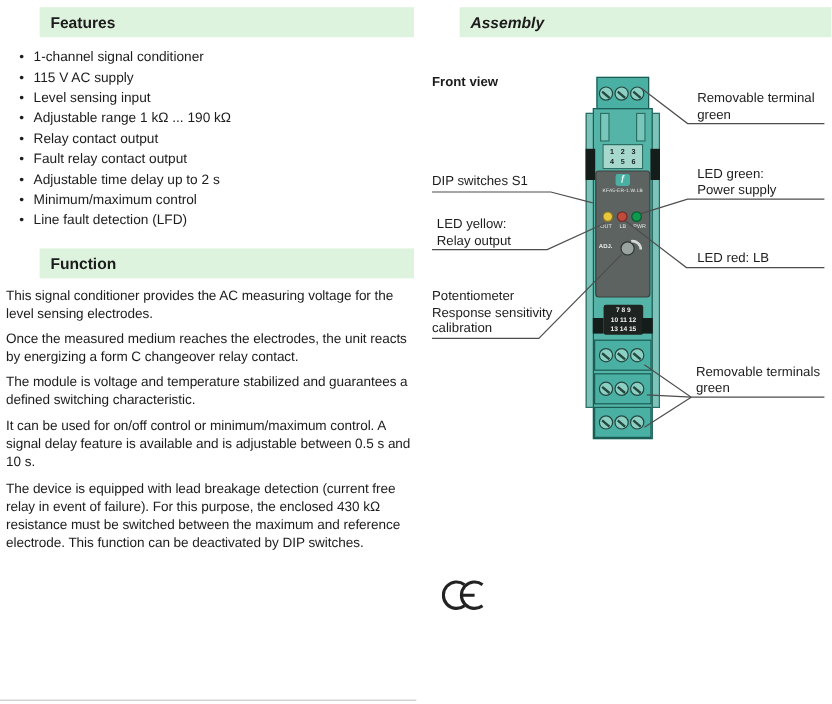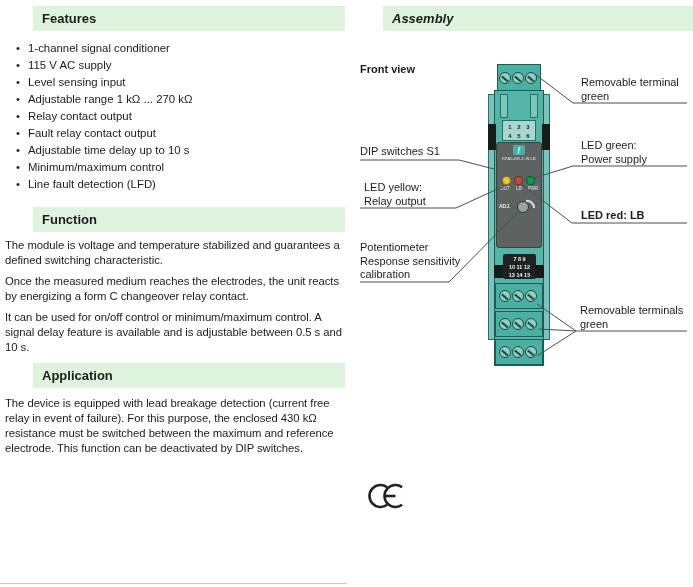--- a/index.html
+++ b/index.html
@@ -54,34 +54,34 @@
 <body>
 
 <div class="page">
 
   <div class="col-left">
     <div class="bar">Features</div>
     <ul>
       <li><span class="dot">•</span><span>1-channel signal conditioner</span></li>
       <li><span class="dot">•</span><span>115 V AC supply</span></li>
       <li><span class="dot">•</span><span>Level sensing input</span></li>
-      <li><span class="dot">•</span><span>Adjustable range 1 kΩ ... 270 kΩ</span></li>
+      <li><span class="dot">•</span><span>Adjustable range 1 kΩ ... 190 kΩ</span></li>
       <li><span class="dot">•</span><span>Relay contact output</span></li>
       <li><span class="dot">•</span><span>Fault relay contact output</span></li>
-      <li><span class="dot">•</span><span>Adjustable time delay up to 10 s</span></li>
+      <li><span class="dot">•</span><span>Adjustable time delay up to 2 s</span></li>
       <li><span class="dot">•</span><span>Minimum/maximum control</span></li>
       <li><span class="dot">•</span><span>Line fault detection (LFD)</span></li>
     </ul>
 
     <div class="bar mt14">Function</div>
+    <p class="mt8">This signal conditioner provides the AC measuring voltage for the level sensing electrodes.</p>
+    <p>Once the measured medium reaches the electrodes, the unit reacts by energizing a form C changeover relay contact.</p>
     <p>The module is voltage and temperature stabilized and guarantees a defined switching characteristic.</p>
-    <p>Once the measured medium reaches the electrodes, the unit reacts by energizing a form C changeover relay contact.</p>
     <p>It can be used for on/off control or minimum/maximum control. A signal delay feature is available and is adjustable between 0.5 s and 10 s.</p>
 
-    <div class="bar mtApp">Application</div>
     <p class="mt8">The device is equipped with lead breakage detection (current free relay in event of failure). For this purpose, the enclosed 430 kΩ resistance must be switched between the maximum and reference electrode. This function can be deactivated by DIP switches.</p>
   </div>
 
   <div class="bottom-line"></div>
 
   <div class="bar bar-right">Assembly</div>
   <div class="front-view">Front view</div>
 
   <div class="abs rail" style="left:488px;top:94px;width:8px;height:246px;"></div>
   <div class="abs rail" style="left:542px;top:94px;width:8px;height:246px;"></div>
@@ -161,21 +161,21 @@
     <div>DIP switches S1</div>
   </div>
   <div class="callout" style="left:581px;top:139px;">
     <div>LED green:</div>
     <div>Power supply</div>
   </div>
   <div class="callout" style="left:364px;top:181px;">
     <div>LED yellow:</div>
     <div>Relay output</div>
   </div>
-  <div class="callout" style="left:581px;top:209px;font-weight:bold;">
+  <div class="callout" style="left:581px;top:209px;">
     <div>LED red: LB</div>
   </div>
   <div class="callout" style="left:360px;top:241px;">
     <div>Potentiometer</div>
     <div>Response sensitivity</div>
     <div>calibration</div>
   </div>
   <div class="callout" style="left:580px;top:304px;">
     <div>Removable terminals</div>
     <div>green</div>

